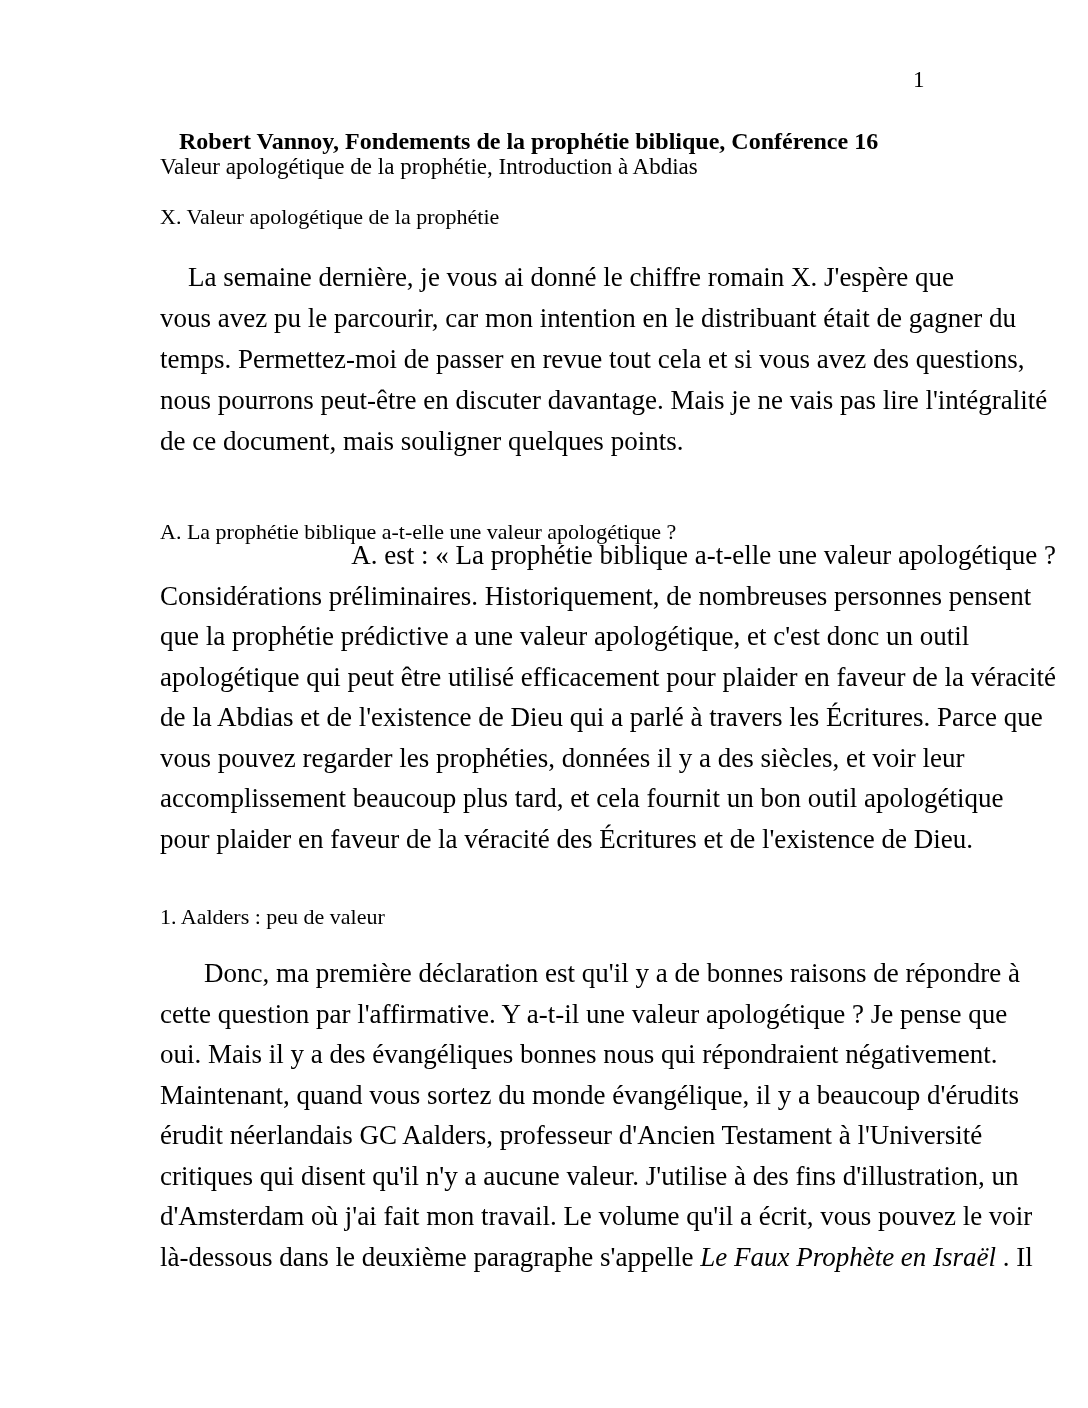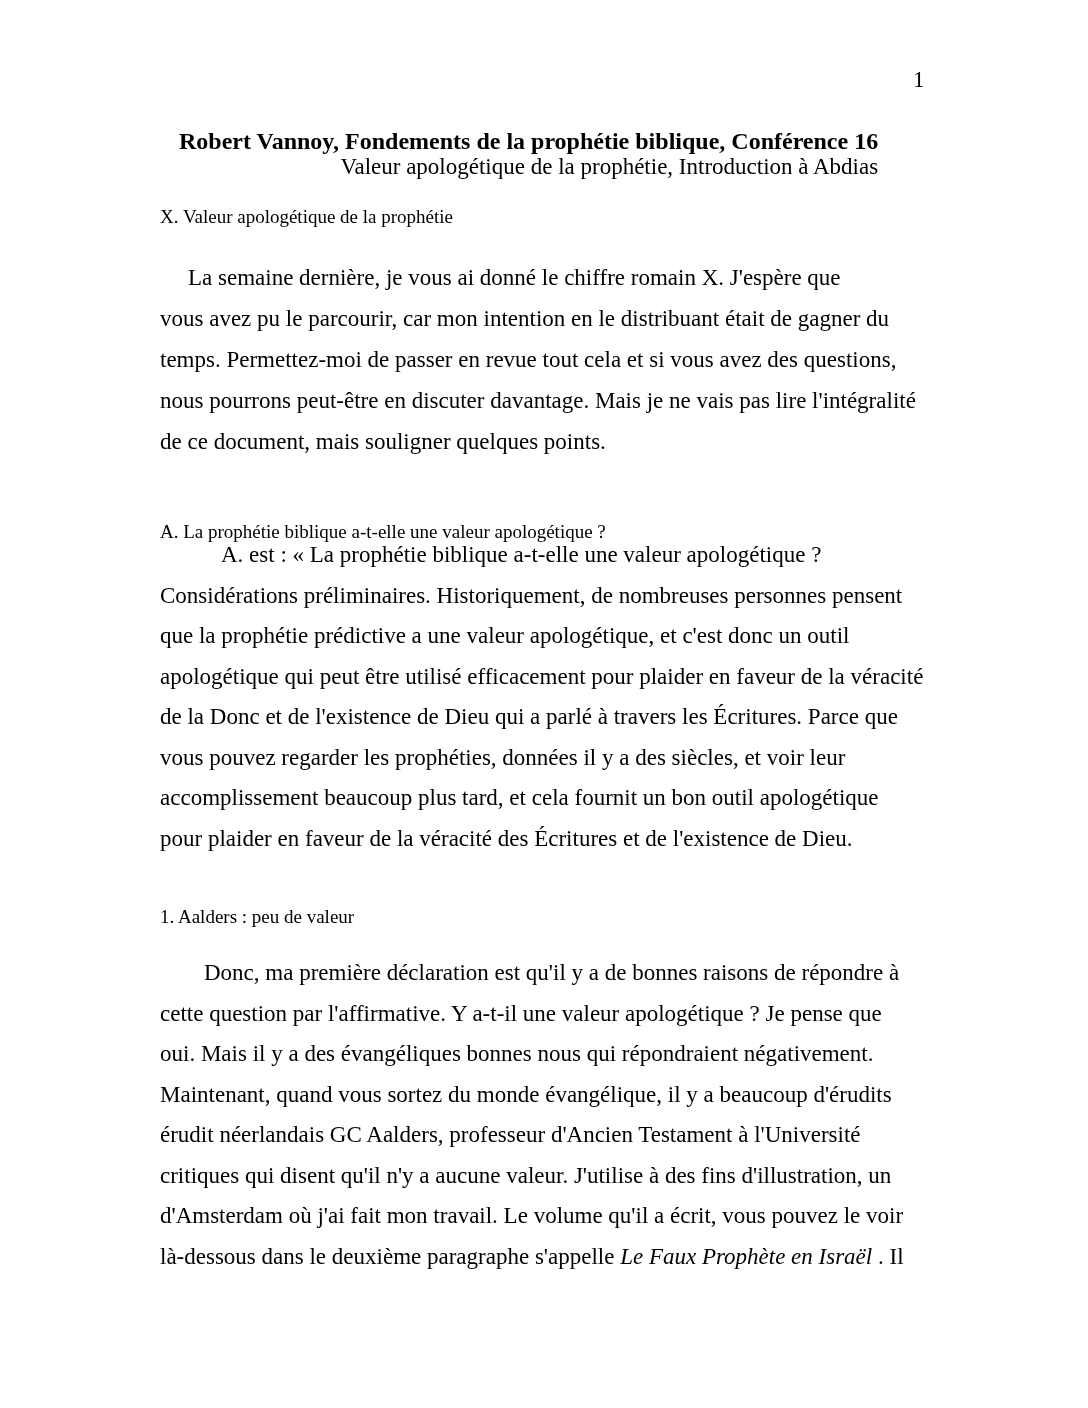--- a/index.html
+++ b/index.html
@@ -32,44 +32,43 @@
   }
   .doc-title {
     font-size: 24px;
     font-weight: bold;
     line-height: 25px;
     padding-left: 19px;
   }
   .doc-subtitle {
     font-size: 23px;
     line-height: 25px;
-    text-align: right;
   }
 
   .heading {
     left: 160px;
-    font-size: 19px;
+    font-size: 22px;
     white-space: nowrap;
   }
   .heading-x { top: 204px; line-height: 25px; }
   .heading-a { top: 495px; line-height: 41px; margin-top: 16px; }
   .heading-1 { top: 896px; line-height: 41px; }
 
   .para {
     left: 160px;
-    font-size: 23px;
+    font-size: 27px;
     white-space: nowrap;
   }
   .para .line { white-space: nowrap; }
   .para-1 { top: 257px; line-height: 41px; }
   .para-2 { top: 535px; line-height: 40.5px; }
   .para-3 { top: 953px; line-height: 40.5px; }
 
   .para-1 .line:first-child { padding-left: 28px; }
-  .para-2 .line:first-child { padding-left: 61px; }
+  .para-2 .line:first-child { padding-left: 61px; text-align: right; }
   .para-3 .line:first-child { padding-left: 44px; }
 
   .book-title { font-style: italic; }
 </style>
 </head>
 <body>
 
 <div class="page">
 
   <div class="abs page-number">1</div>
@@ -89,21 +88,21 @@
     <div class="line">de ce document, mais souligner quelques points.</div>
   </div>
 
   <div class="abs heading heading-a">A. La prophétie biblique a-t-elle une valeur apologétique ?</div>
 
   <div class="abs para para-2">
     <div class="line">A. est : « La prophétie biblique a-t-elle une valeur apologétique ?</div>
     <div class="line">Considérations préliminaires. Historiquement, de nombreuses personnes pensent</div>
     <div class="line">que la prophétie prédictive a une valeur apologétique, et c'est donc un outil</div>
     <div class="line">apologétique qui peut être utilisé efficacement pour plaider en faveur de la véracité</div>
-    <div class="line">de la Donc et de l'existence de Dieu qui a parlé à travers les Écritures. Parce que</div>
+    <div class="line">de la Abdias et de l'existence de Dieu qui a parlé à travers les Écritures. Parce que</div>
     <div class="line">vous pouvez regarder les prophéties, données il y a des siècles, et voir leur</div>
     <div class="line">accomplissement beaucoup plus tard, et cela fournit un bon outil apologétique</div>
     <div class="line">pour plaider en faveur de la véracité des Écritures et de l'existence de Dieu.</div>
   </div>
 
   <div class="abs heading heading-1">1. Aalders : peu de valeur</div>
 
   <div class="abs para para-3">
     <div class="line">Donc, ma première déclaration est qu'il y a de bonnes raisons de répondre à</div>
     <div class="line">cette question par l'affirmative. Y a-t-il une valeur apologétique ? Je pense que</div>

